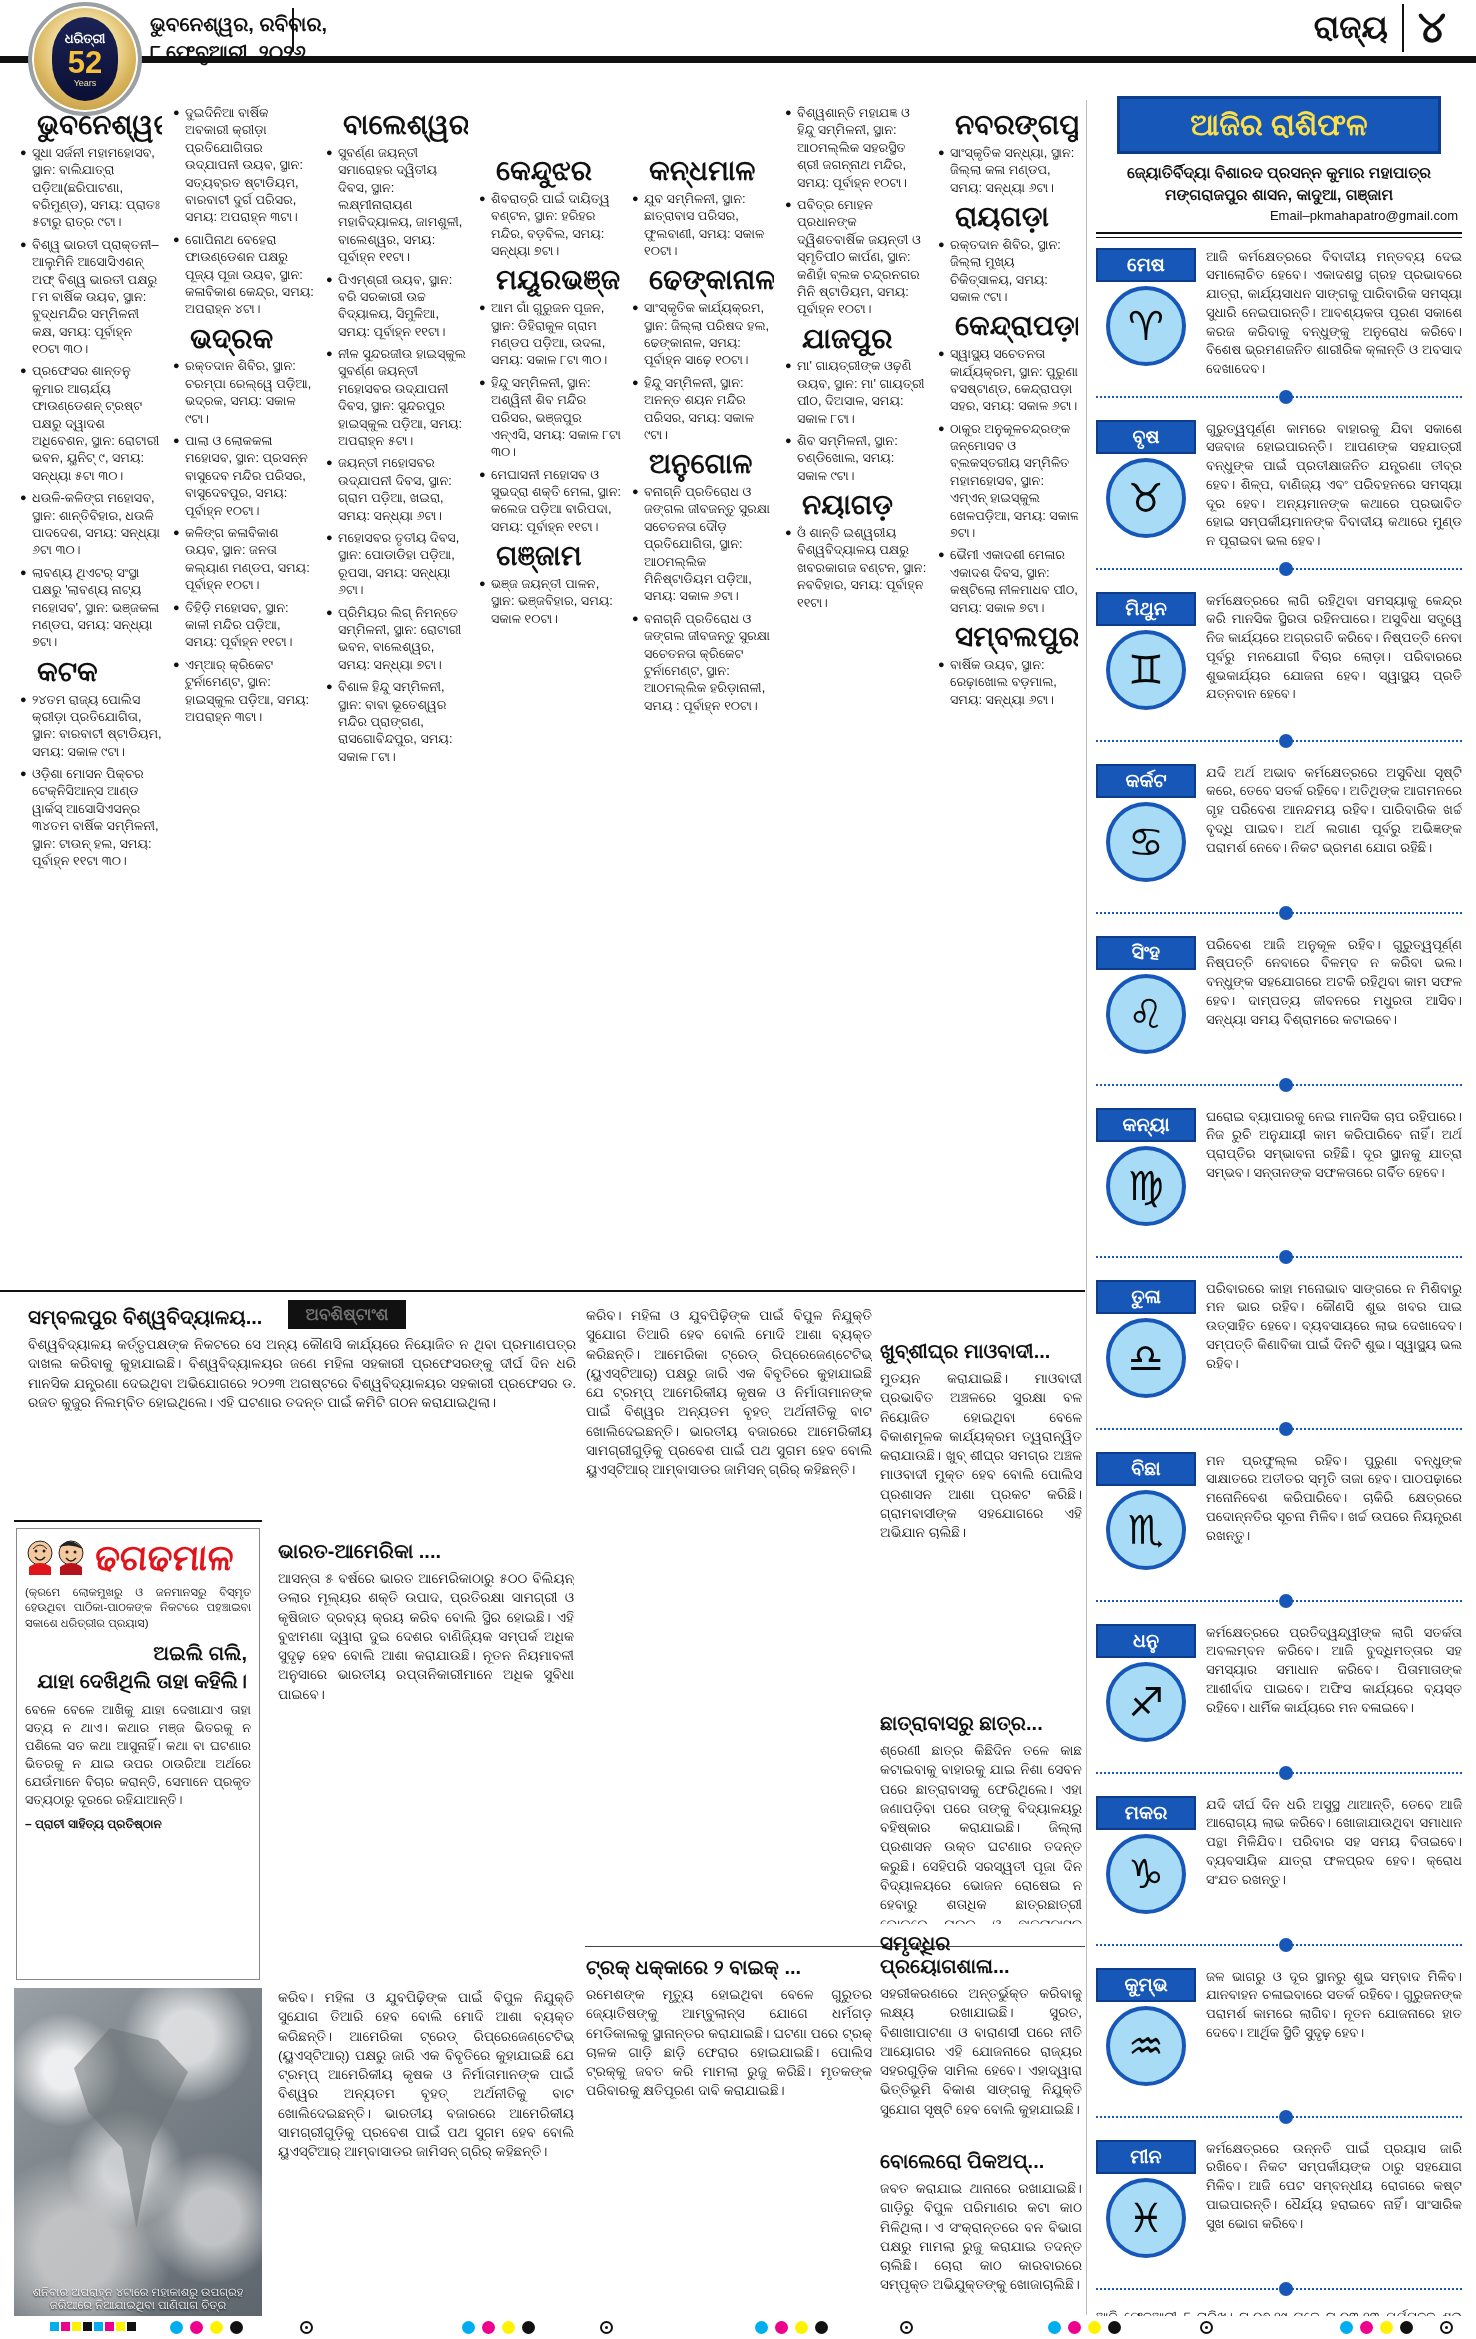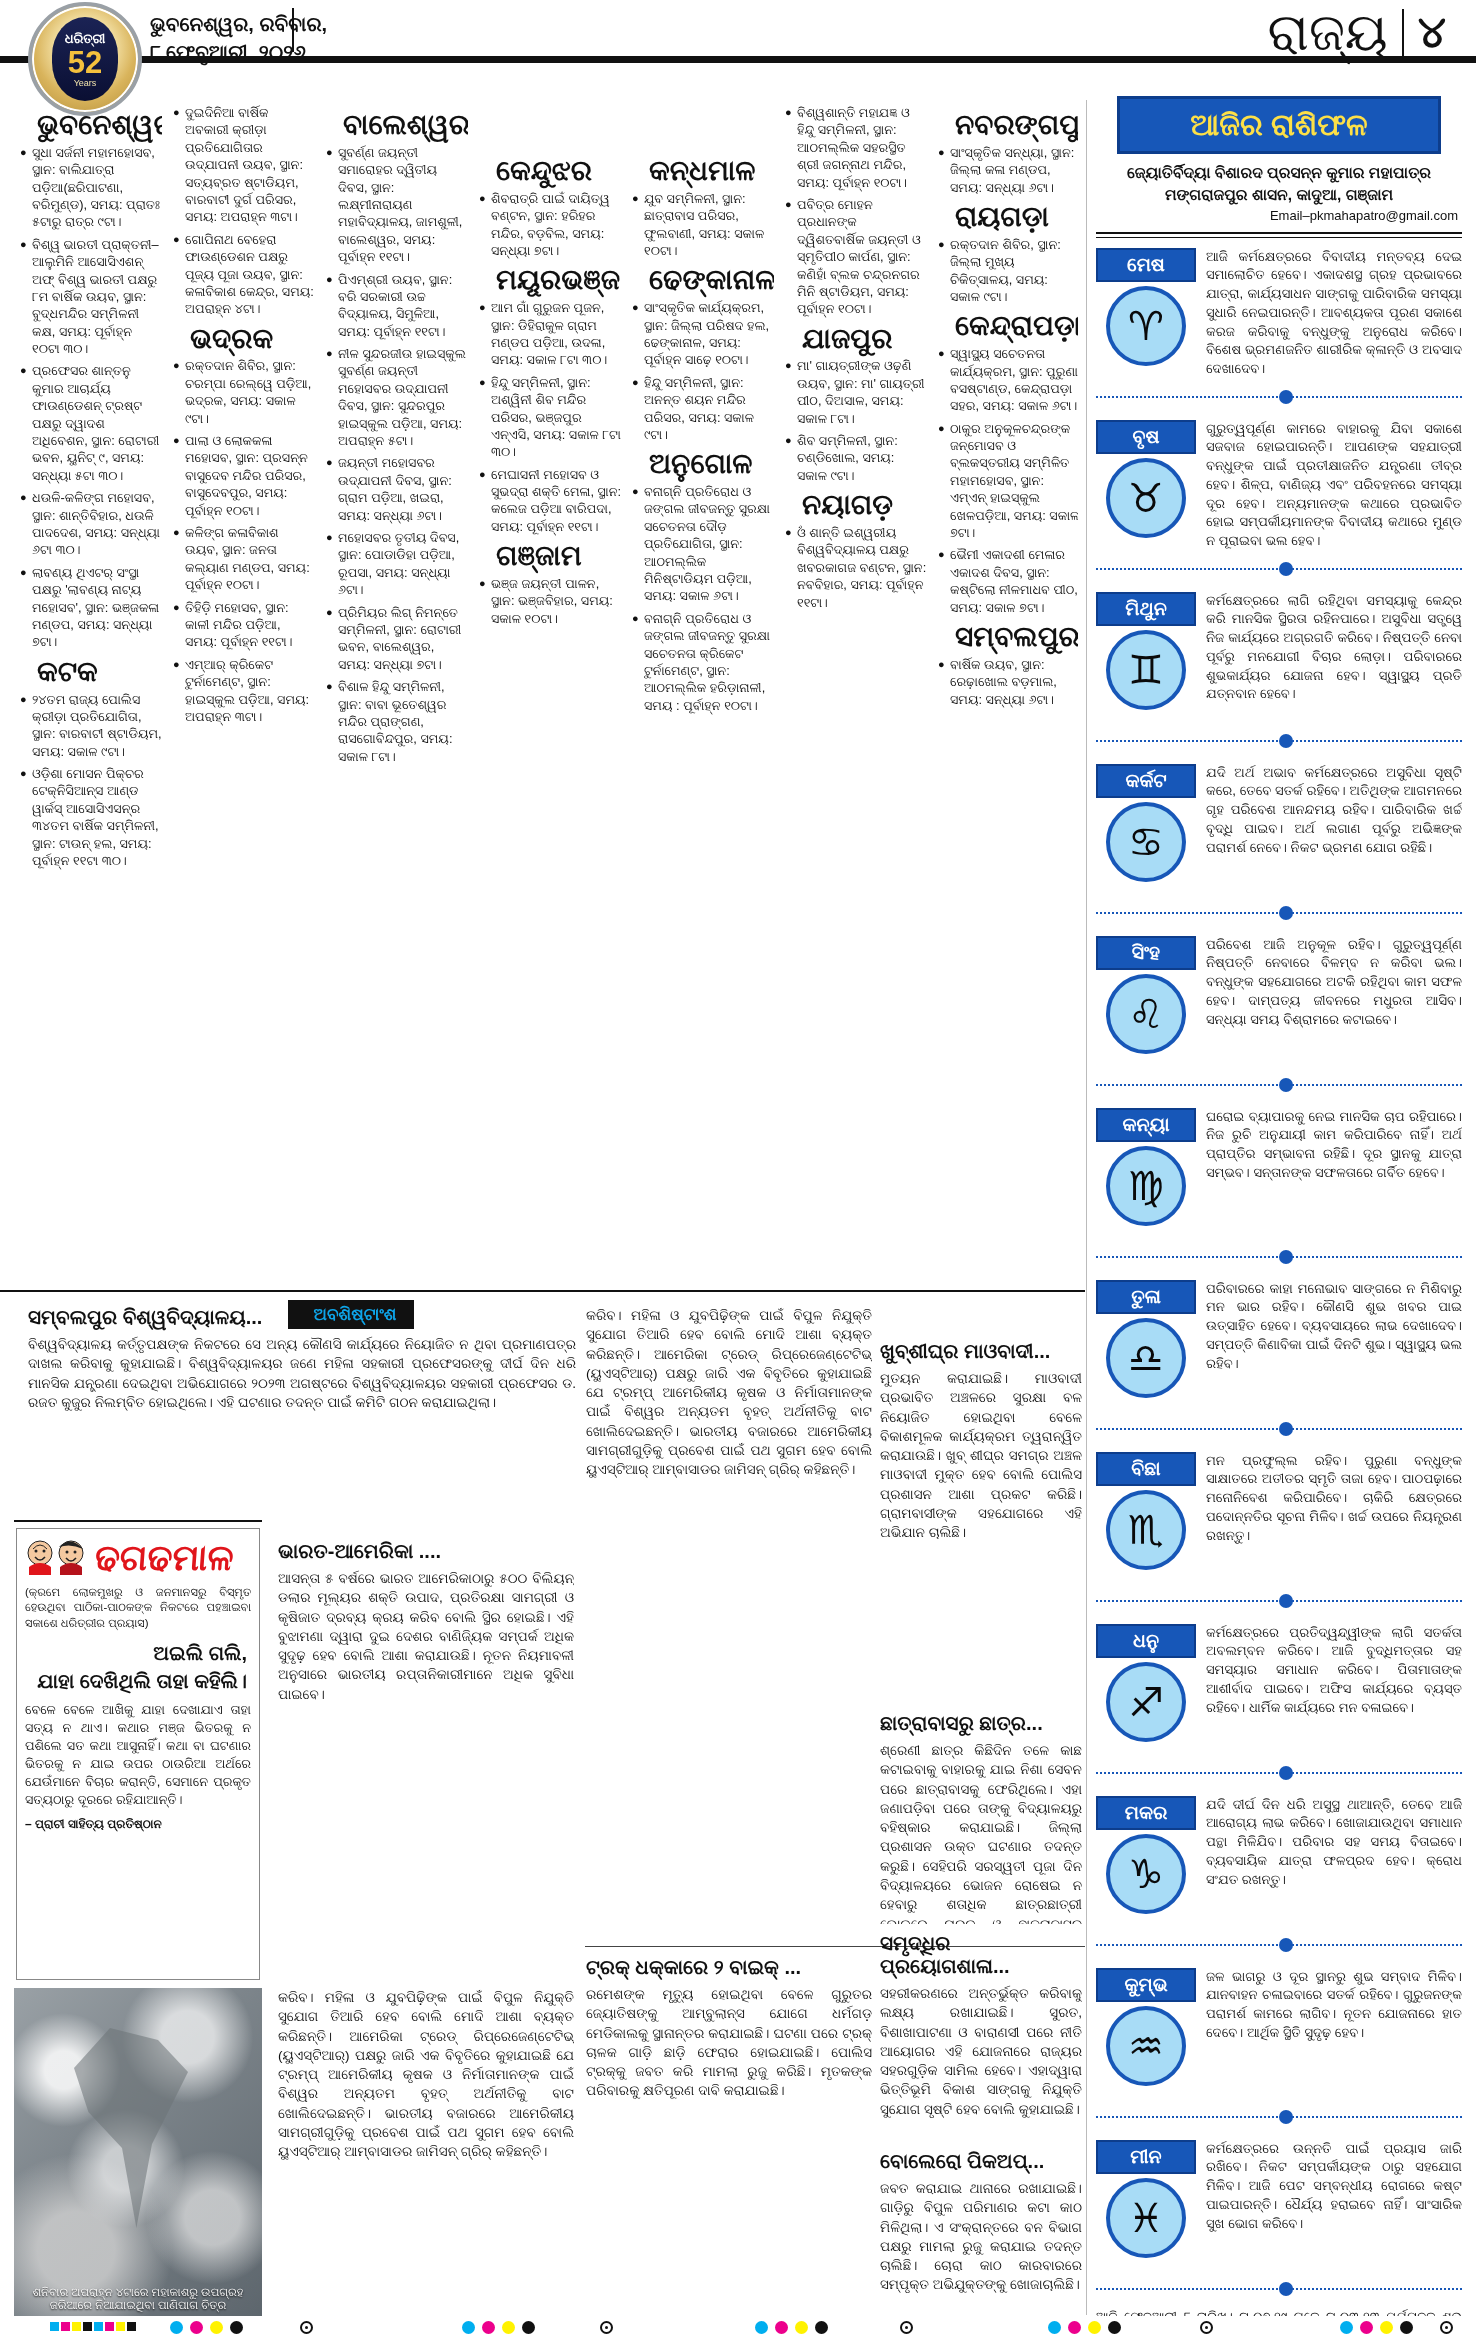--- a/index.html
+++ b/index.html
@@ -11,37 +11,37 @@
         background:radial-gradient(circle at 50% 40%,#f7e7b0 0 30%,#d9b45c 60%,#b08a35 100%);
         border:4px solid #9aa0a6;box-shadow:0 0 0 2px #fff inset;z-index:5;display:flex;align-items:center;justify-content:center;}
   #logo-inner{width:66px;height:84px;border-radius:50%/46%;background:linear-gradient(#1b2355,#0a0f33);
         display:flex;flex-direction:column;align-items:center;justify-content:center;color:#fff;}
   #logo-title{font-size:13px;font-weight:bold;}
   #logo-years{font-size:31px;font-weight:bold;color:#f5c13d;line-height:1;}
   #logo-years-label{font-size:9px;color:#f1e3ad;}
   #dateline{position:absolute;left:150px;top:10px;font-size:20px;font-weight:bold;line-height:1.4;}
   #date-sep{position:absolute;left:292px;top:8px;height:44px;border-left:2px solid #111;}
   #section-block{position:absolute;right:30px;top:2px;display:flex;align-items:center;gap:14px;}
-  #section-title{font-size:52px;font-weight:normal;}
+  #section-title{font-size:32px;font-weight:bold;}
   #page-sep{height:48px;border-left:2px solid #111;}
   #page-number{font-size:44px;font-weight:bold;}
   #mast-rule{position:absolute;left:0;top:56px;width:1476px;height:7px;background:#111;}
   
   #banner{position:absolute;left:376px;top:95px;width:424px;height:47px;background:#111;color:#fff;
           display:flex;align-items:center;justify-content:center;font-size:34px;font-weight:bold;letter-spacing:1px;}
   #lcols{position:absolute;left:20px;top:104px;width:1058px;height:1182px;display:flex;gap:11px;overflow:hidden;}
   .lcol{width:142px;flex:0 0 142px;overflow:hidden;font-size:12.8px;line-height:1.36;text-align:left;}
   .lcol.under-banner{padding-top:46px;}
   .city-head{font-size:28px;font-weight:bold;margin:6px 17px 3px;line-height:1.1;}
   .litem{display:flex;gap:4px;margin:0 0 5px;}
   .litem .bullet{flex:0 0 8px;font-size:11px;line-height:1.5;}
   
   #mid-rule{position:absolute;left:0;top:1290px;width:1085px;height:2px;background:#111;}
-  #rem-tag{position:absolute;left:288px;top:1300px;width:118px;height:29px;background:#111;color:#0ea5e9;
-           display:flex;align-items:center;justify-content:center;font-weight:bold;font-size:17px;padding-left:8px;}
+  #rem-tag{position:absolute;left:288px;top:1300px;width:118px;height:29px;background:#111;color:#737373;
+           display:flex;align-items:center;justify-content:center;font-weight:bold;font-size:17px;}
   .art{position:absolute;overflow:hidden;}
   .art h2{margin:0 0 6px;font-size:20px;font-weight:bold;line-height:1.15;}
   .art .abody{font-size:13.6px;line-height:1.42;text-align:justify;}
   .contcol{position:absolute;overflow:hidden;font-size:13.6px;line-height:1.42;text-align:justify;}
   #rule-cartoon{position:absolute;left:14px;top:1520px;width:248px;height:2px;background:#111;}
   #rule-mid2{position:absolute;left:585px;top:1946px;width:500px;height:1px;background:#444;}
   #rail-sep{position:absolute;left:1086px;top:100px;width:1px;height:2215px;background:#bbb;}
   
   #cartoon{position:absolute;left:16px;top:1528px;width:244px;height:452px;border:1px solid #888;
            padding:6px 8px;box-sizing:border-box;overflow:hidden;}

